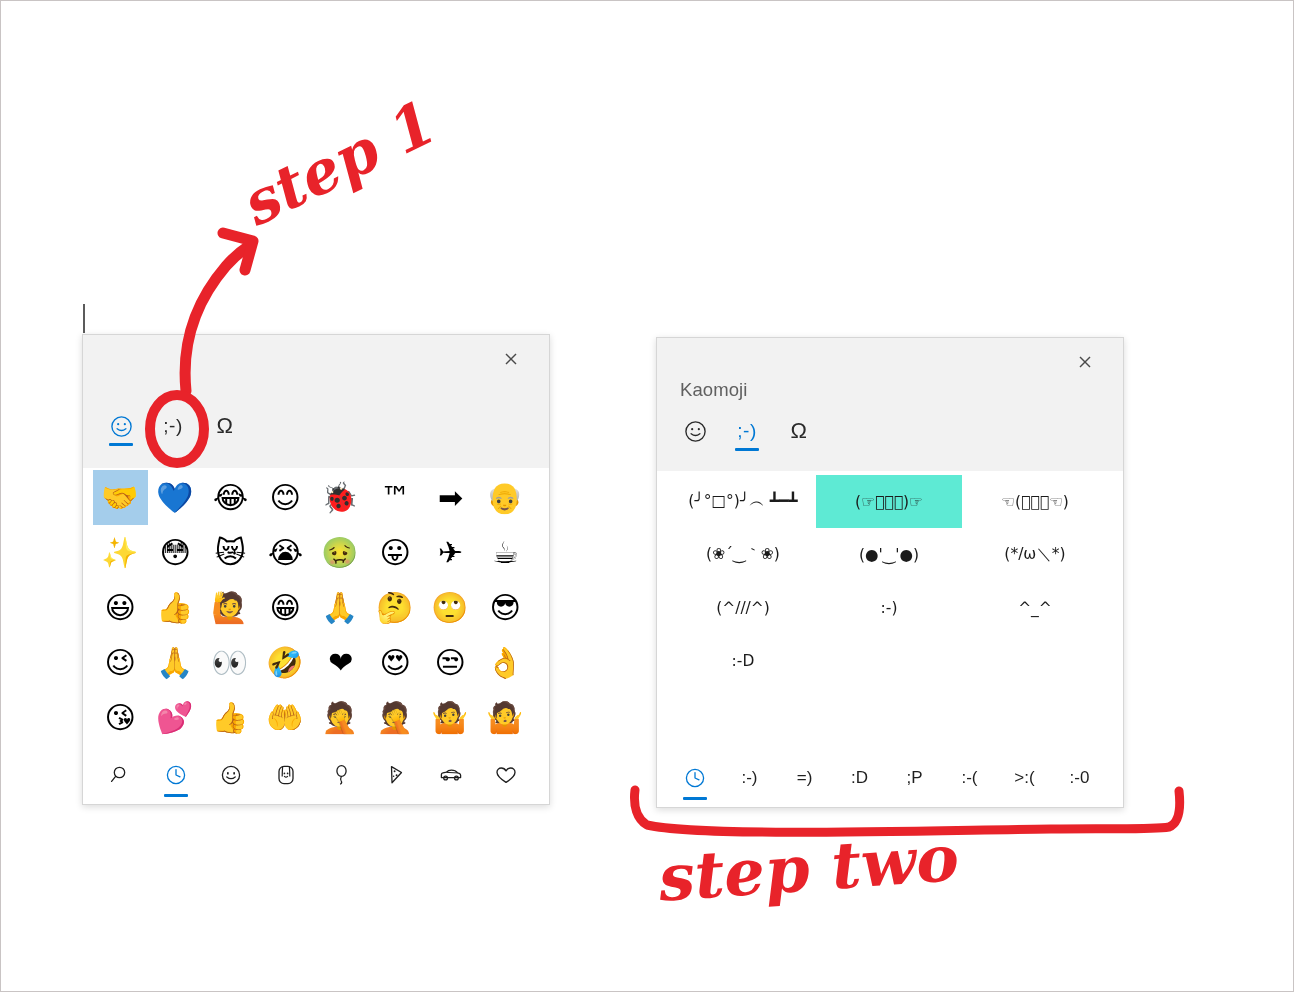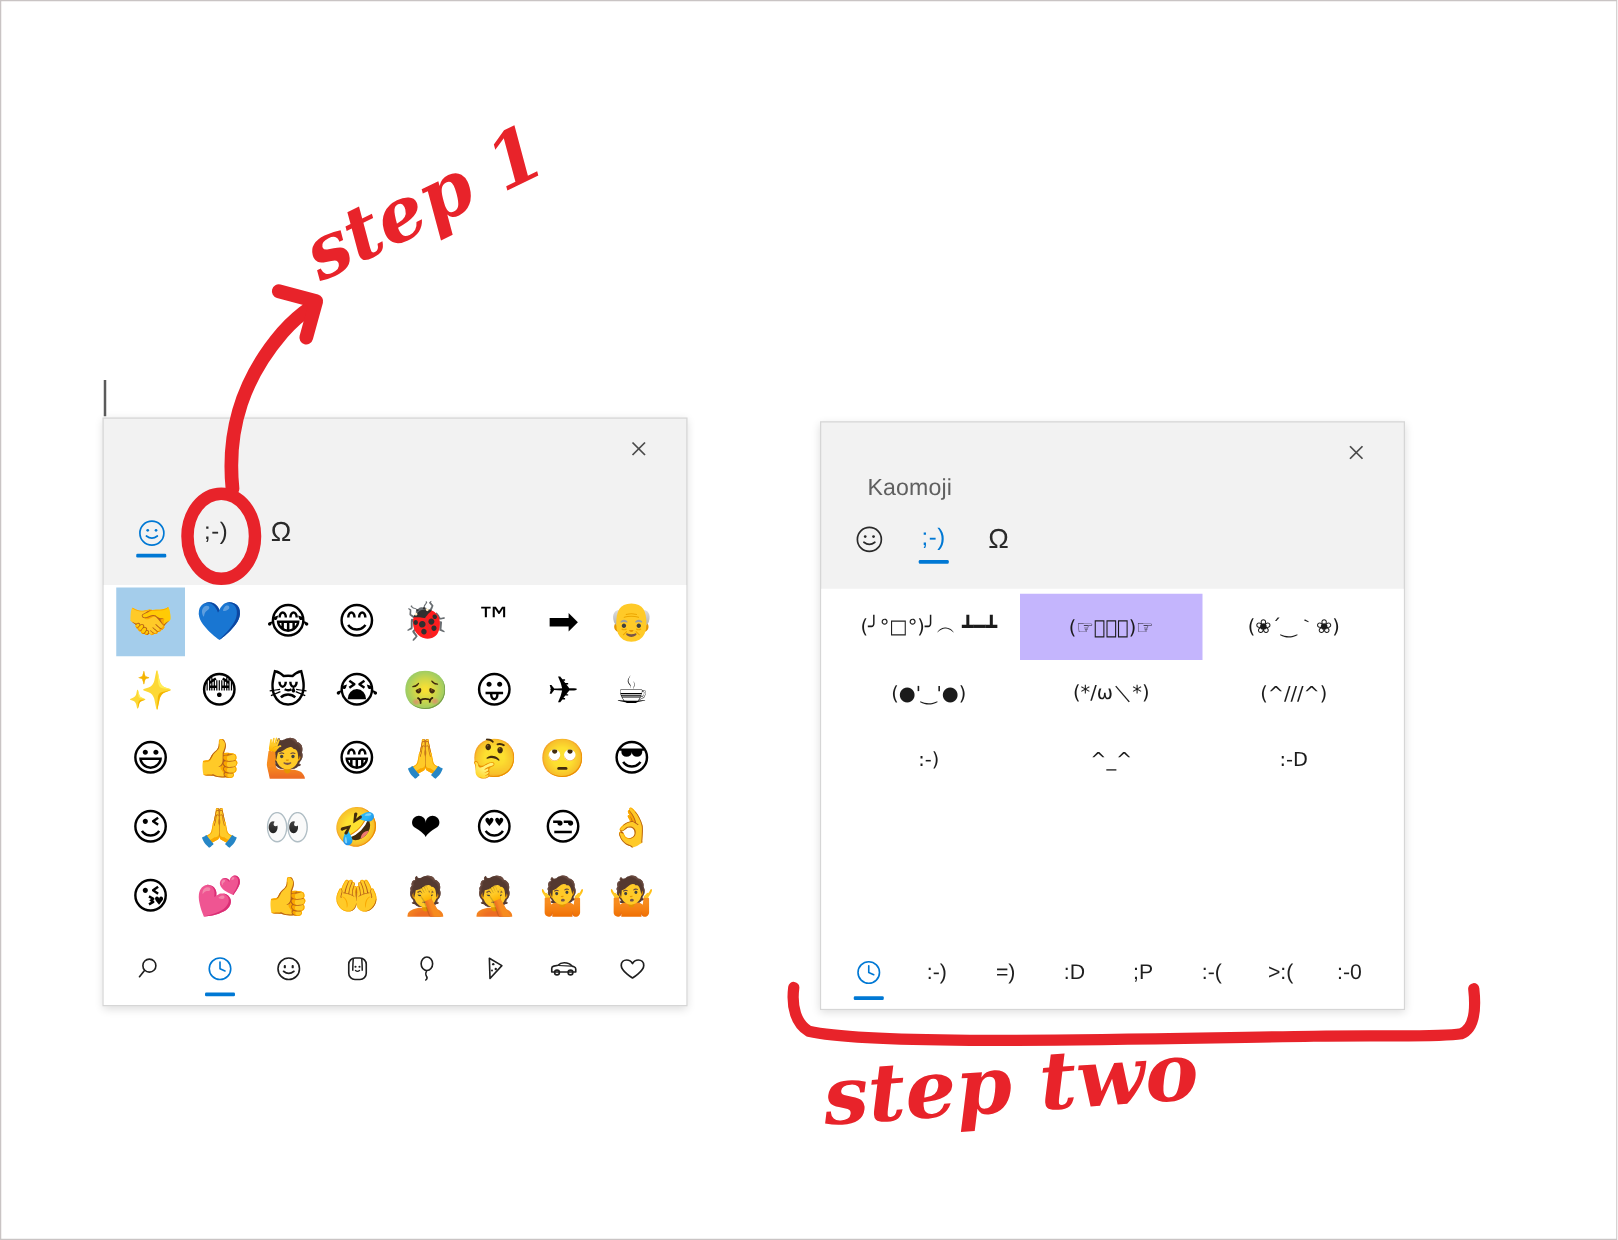--- a/index.html
+++ b/index.html
@@ -154,21 +154,21 @@
     display: flex;
     align-items: center;
     justify-content: center;
     font-size: 15.5px;
     color: #1b1b1b;
     cursor: pointer;
     font-family: "DejaVu Sans", sans-serif;
     white-space: nowrap;
     overflow: hidden;
   }
-  .kao-cell.selected { background: #c4b5fd; text-align: center; }
+  .kao-cell.selected { background: #5eead4; text-align: center; }
 
   .kao-cat-bar {
     position: absolute;
     display: flex;
     align-items: flex-start;
     background: #ffffff;
   }
   .kao-cat {
     position: relative;
     width: 55px;
@@ -337,21 +337,21 @@
           <svg width="26" height="24" viewBox="0 0 26 24">
             <path d="M13 19.4 C13 19.4 4 13.8 4 9.3 C4 6.7 6 5 8.3 5 C10.3 5 12.1 6.2 13 7.9 C13.9 6.2 15.7 5 17.7 5 C20 5 22 6.7 22 9.3 C22 13.8 13 19.4 13 19.4 Z" fill="none" stroke="#1f1f1f" stroke-width="1.35" stroke-linejoin="round"></path>
           </svg>
         </div>
       </div>
     </div>
   </div>
 
   <div class="panel" style="left:655px; top:336px; width:468px; height:471px;">
 
-    <div class="panel-title" style="left:23px; top:41px;margin-left:14px;">Kaomoji</div>
+    <div class="panel-title" style="left:23px; top:41px;">Kaomoji</div>
 
     <div class="close-btn" style="left:414px; top:10px;">
       <svg width="28" height="28" viewBox="0 0 28 28">
         <line x1="9" y1="9" x2="19" y2="19" stroke="#4a4a4a" stroke-width="1.4"></line>
         <line x1="19" y1="9" x2="9" y2="19" stroke="#4a4a4a" stroke-width="1.4"></line>
       </svg>
     </div>
 
     <div class="tabs" style="left:12px; top:73px; width:180px; height:46px;">
       <div class="tab">
@@ -368,20 +368,21 @@
       </div>
       <div class="tab">
         <span class="tab-glyph-text" style="font-size:22px;">Ω</span>
       </div>
     </div>
 
     <div class="content" style="left:0px; top:133px; width:466px; height:336px;">
       <div class="kao-grid" style="left:13px; top:4px;">
           <div class="kao-cell">(╯°□°)╯︵ ┻━┻</div>
           <div class="kao-cell selected">(☞ﾟンﾟ)☞</div>
+          <div class="kao-cell">☜(ﾟンﾟ☜)</div>
           <div class="kao-cell">(❀´‿｀❀)</div>
           <div class="kao-cell">(●'‿'●)</div>
           <div class="kao-cell">(*/ω＼*)</div>
           <div class="kao-cell">(^///^)</div>
           <div class="kao-cell">:-)</div>
           <div class="kao-cell">^_^</div>
           <div class="kao-cell">:-D</div>
         </div>
       <div class="kao-cat-bar" style="left:10px; top:285px; width:446px;">
         <div class="kao-cat selected">

